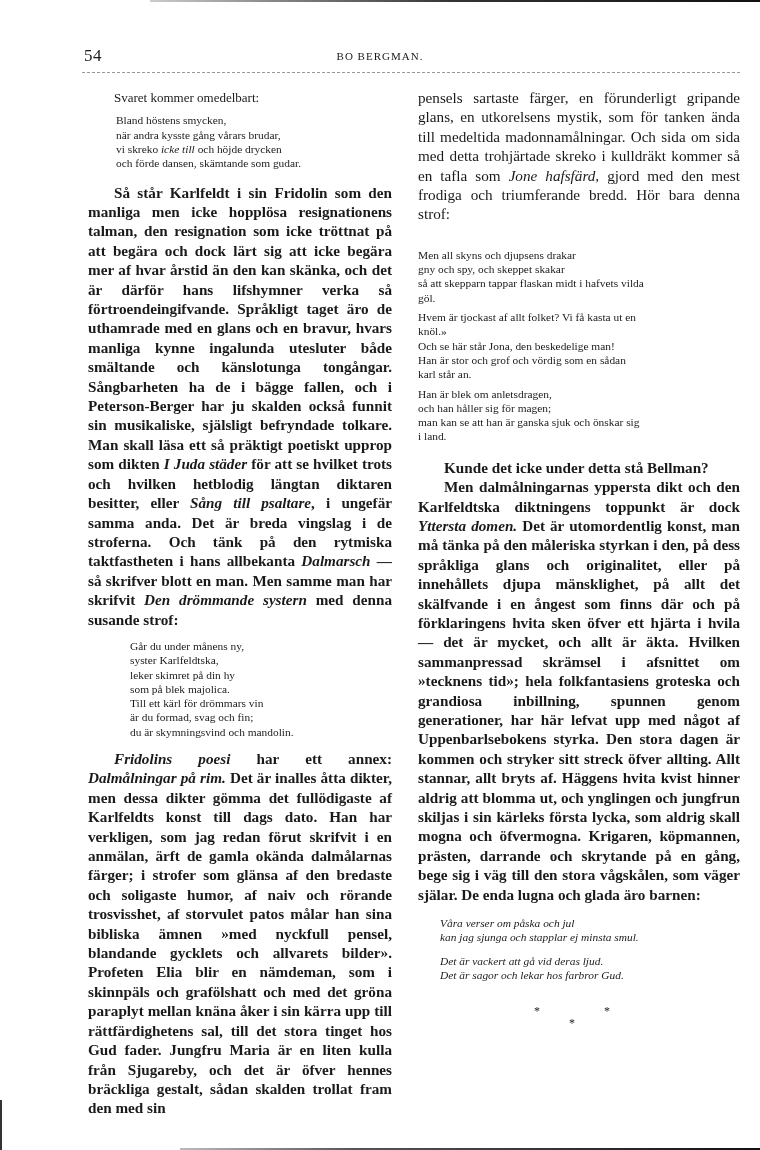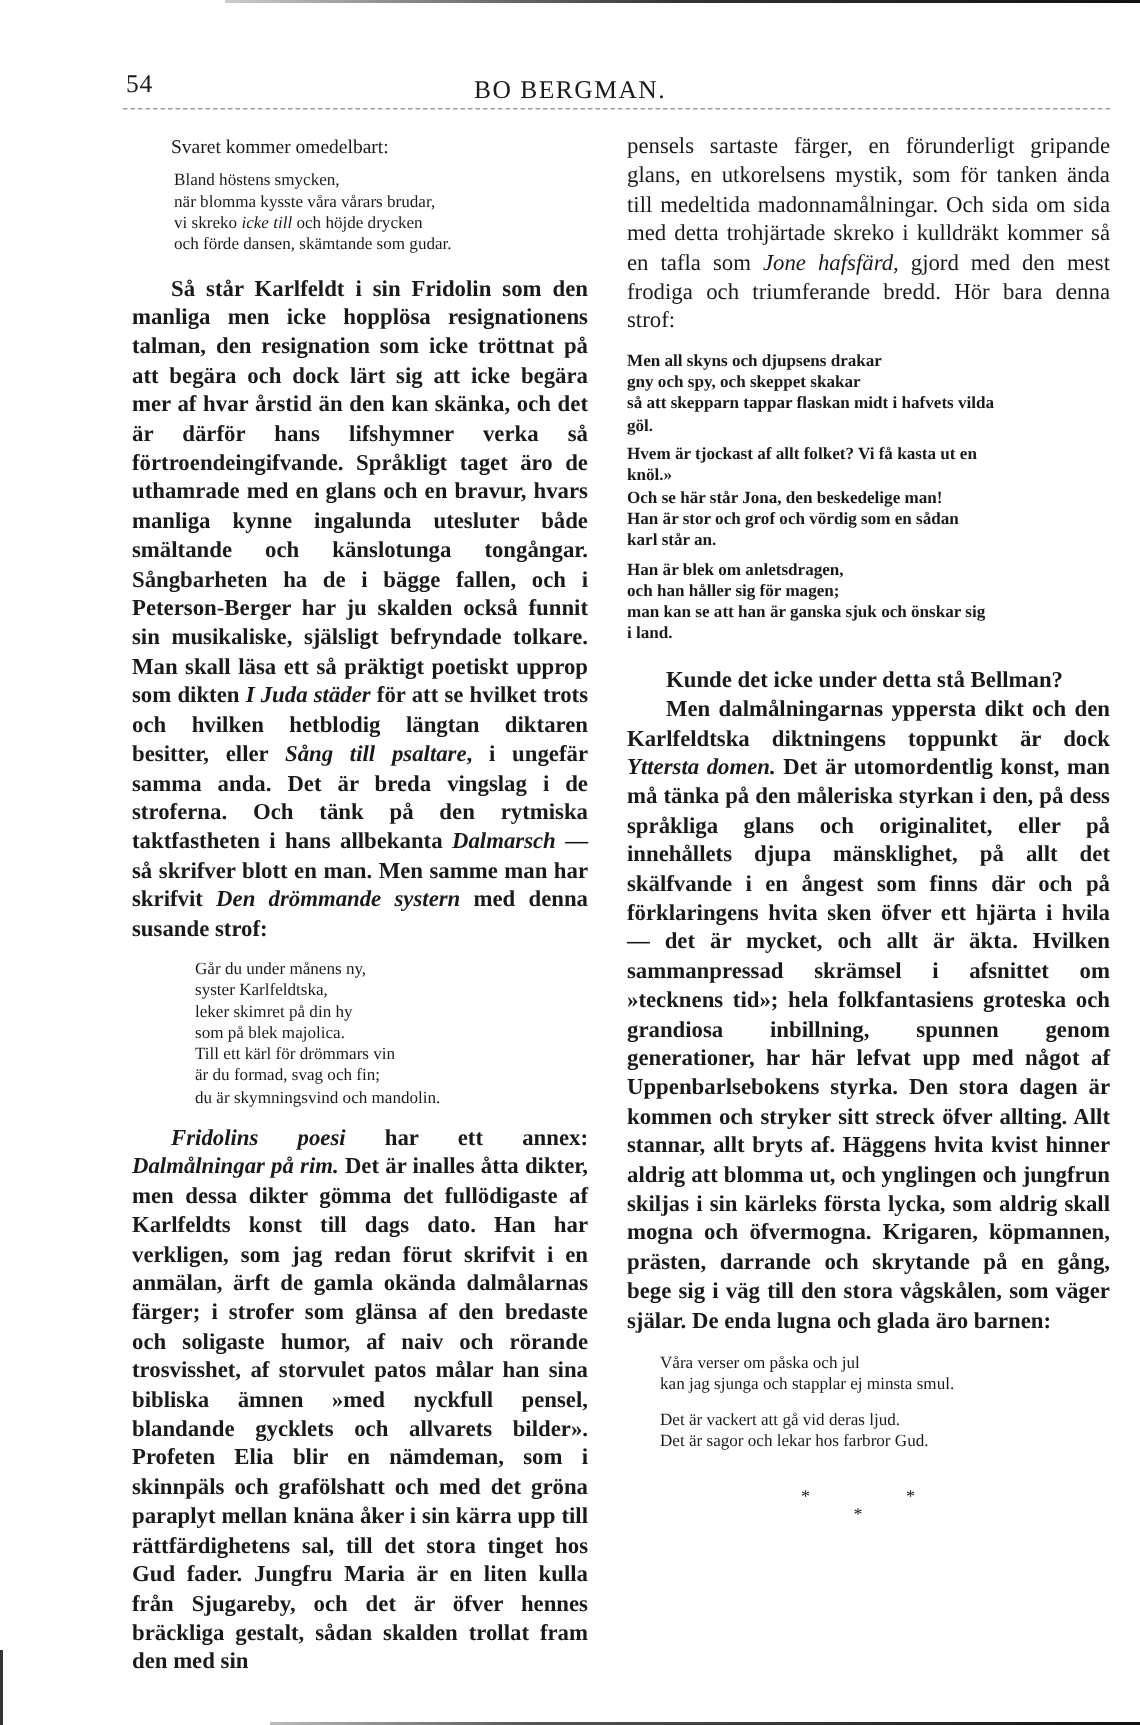--- a/index.html
+++ b/index.html
@@ -2,42 +2,42 @@
 <html><head>
 <meta charset="utf-8">
 <style>
   html, body { margin: 0; padding: 0; background: #ffffff; }
   body { width: 760px; height: 1150px; position: relative; overflow: hidden; font-family: "Liberation Serif", "DejaVu Serif", serif; color: #1a1a1a; }
   .scan-top { position: absolute; left: 150px; top: 0; width: 610px; height: 2px; background: linear-gradient(90deg, #ccc 0%, #888 20%, #333 50%, #111 100%); }
   .scan-bottom { position: absolute; left: 180px; bottom: 0; width: 580px; height: 2px; background: linear-gradient(90deg, #bbb 0%, #555 30%, #111 100%); }
   .scan-left { position: absolute; left: 0; top: 1100px; width: 2px; height: 50px; background: #333; }
 
   .page-number { position: absolute; left: 84px; top: 46px; font-size: 17px; letter-spacing: 0.5px; }
-  .running-head { position: absolute; left: 0; width: 760px; top: 50px; text-align: center; font-size: 17px; letter-spacing: 1px; }
+  .running-head { position: absolute; left: 0; width: 760px; top: 50px; text-align: center; font-size: 11px; letter-spacing: 1px; }
   .head-rule { position: absolute; left: 82px; top: 72px; width: 658px; height: 0; border-top: 1px dashed #9a9a9a; }
 
   .col { position: absolute; top: 88px; }
   .col-left { left: 88px; width: 304px; }
   .col-right { left: 418px; width: 322px; }
 
   .prose { font-size: 15.2px; line-height: 19.4px; text-align: justify; margin: 0; hyphens: none; }
   .prose.indent { text-indent: 26px; font-weight: bold; }
   .prose i { font-style: italic; }
   .lead { font-size: 13px; line-height: 19.4px; margin: 0 0 6px 26px; }
 
   .verse { font-size: 11.4px; line-height: 14.3px; margin: 0; }
   .verse .line { display: block; white-space: nowrap; }
   .verse .line.cont { text-align: left; padding-right: 76px; }
   .verse .stanza-gap { display: block; height: 5px; }
 
   .verse-a { margin: 0 0 12px 28px; }
   .verse-b { margin: 10px 0 10px 42px; }
-  .verse-c { margin: 10px 0 12px 0; font-weight: bold; }
+  .verse-c { margin: 24px 0 12px 0; }
   .verse-c .line.cont { padding-right: 0; }
-  .verse-d { margin: 12px 0 0 22px; }
+  .verse-d { margin: 12px 0 0 22px; font-style: italic; }
 
   .asterism { position: relative; height: 40px; margin-top: 22px; font-size: 12px; }
   .asterism span { position: absolute; }
   .ast-1 { left: 116px; top: 0; }
   .ast-2 { left: 186px; top: 0; }
   .ast-3 { left: 151px; top: 12px; }
 </style>
 </head>
 <body>
 
@@ -47,21 +47,21 @@
 
 <div class="page-number">54</div>
 <div class="running-head">BO BERGMAN.</div>
 <div class="head-rule"></div>
 
 <div class="col col-left">
   <p class="lead">Svaret kommer omedelbart:</p>
 
   <div class="verse verse-a">
     <span class="line">Bland höstens smycken,</span>
-    <span class="line">när blomma kysste våra vårars brudar,</span>
+    <span class="line">när andra kysste gång vårars brudar,</span>
     <span class="line"><span>vi skreko </span><i>icke till</i><span> och höjde drycken</span></span>
     <span class="line">och förde dansen, skämtande som gudar.</span>
   </div>
 
   <p class="prose indent"><span>Så står Karlfeldt i sin Fridolin som den manliga men icke hopplösa resignationens talman, den resignation som icke tröttnat på att begära och dock lärt sig att icke begära mer af hvar årstid än den kan skänka, och det är därför hans lifshymner verka så förtroendeingifvande. Språkligt taget äro de uthamrade med en glans och en bravur, hvars manliga kynne ingalunda utesluter både smältande och känslotunga tongångar. Sångbarheten ha de i bägge fallen, och i Peterson-Berger har ju skalden också funnit sin musikaliske, själsligt befryndade tolkare. Man skall läsa ett så präktigt poetiskt upprop som dikten </span><i>I Juda städer</i><span> för att se hvilket trots och hvilken hetblodig längtan diktaren besitter, eller </span><i>Sång till psaltare</i><span>, i ungefär samma anda. Det är breda vingslag i de stroferna. Och tänk på den rytmiska taktfastheten i hans allbekanta </span><i>Dalmarsch</i><span> — så skrifver blott en man. Men samme man har skrifvit </span><i>Den drömmande systern</i><span> med denna susande strof:</span></p>
 
   <div class="verse verse-b">
     <span class="line">Går du under månens ny,</span>
     <span class="line">syster Karlfeldtska,</span>
     <span class="line">leker skimret på din hy</span>

